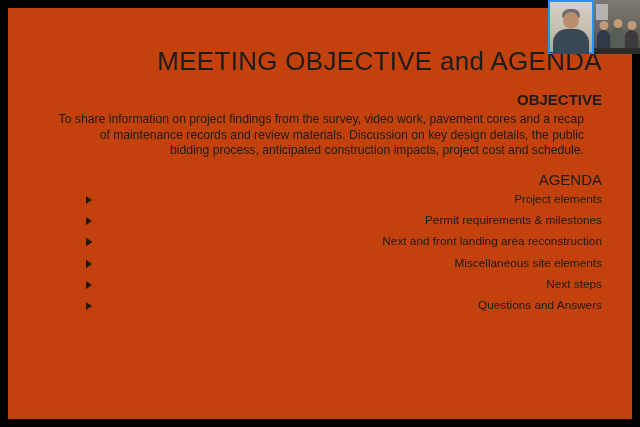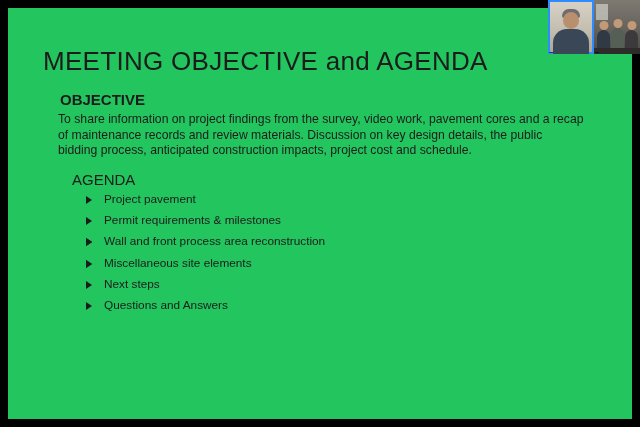--- a/index.html
+++ b/index.html
@@ -19,22 +19,23 @@
     height: 427px;
     background: #000000;
   }
   
   #slide {
     position: absolute;
     left: 8px;
     top: 8px;
     width: 624px;
     height: 411px;
-    background: #22c55e;
-    overflow: hidden;
+    background: #c2410c;
+    overflow: hidden;
+    text-align: right;
   }
   #slide-inner {
     position: absolute;
     left: 0;
     top: 0;
     right: 0;
     bottom: 0;
     padding: 38px 30px 0 30px;
     box-sizing: border-box;
     color: #1a1a1a;
@@ -194,35 +195,35 @@
 
       <div class="section-head">OBJECTIVE</div>
 
       <p class="objective-body">To share information on project findings from the survey, video work, pavement cores and a recap of maintenance records and review materials. Discussion on key design details, the public bidding process, anticipated construction impacts, project cost and schedule.</p>
 
       <div class="agenda-head">AGENDA</div>
 
       <ul class="agenda-list">
         <li>
           <span class="bullet-arrow"></span>
-          <span>Project pavement</span>
+          <span>Project elements</span>
         </li>
         <li>
           <span class="bullet-arrow"></span>
           <span>Permit requirements &amp; milestones</span>
         </li>
         <li>
           <span class="bullet-arrow"></span>
         </li>
         <li>
           <span class="bullet-arrow"></span>
         </li>
         <li>
           <span class="bullet-arrow"></span>
-          <span>Wall and front process area reconstruction</span>
+          <span>Next and front landing area reconstruction</span>
         </li>
         <li>
           <span class="bullet-arrow"></span>
         </li>
         <li>
           <span class="bullet-arrow"></span>
           <span>Miscellaneous site elements</span>
         </li>
         <li>
           <span class="bullet-arrow"></span>

